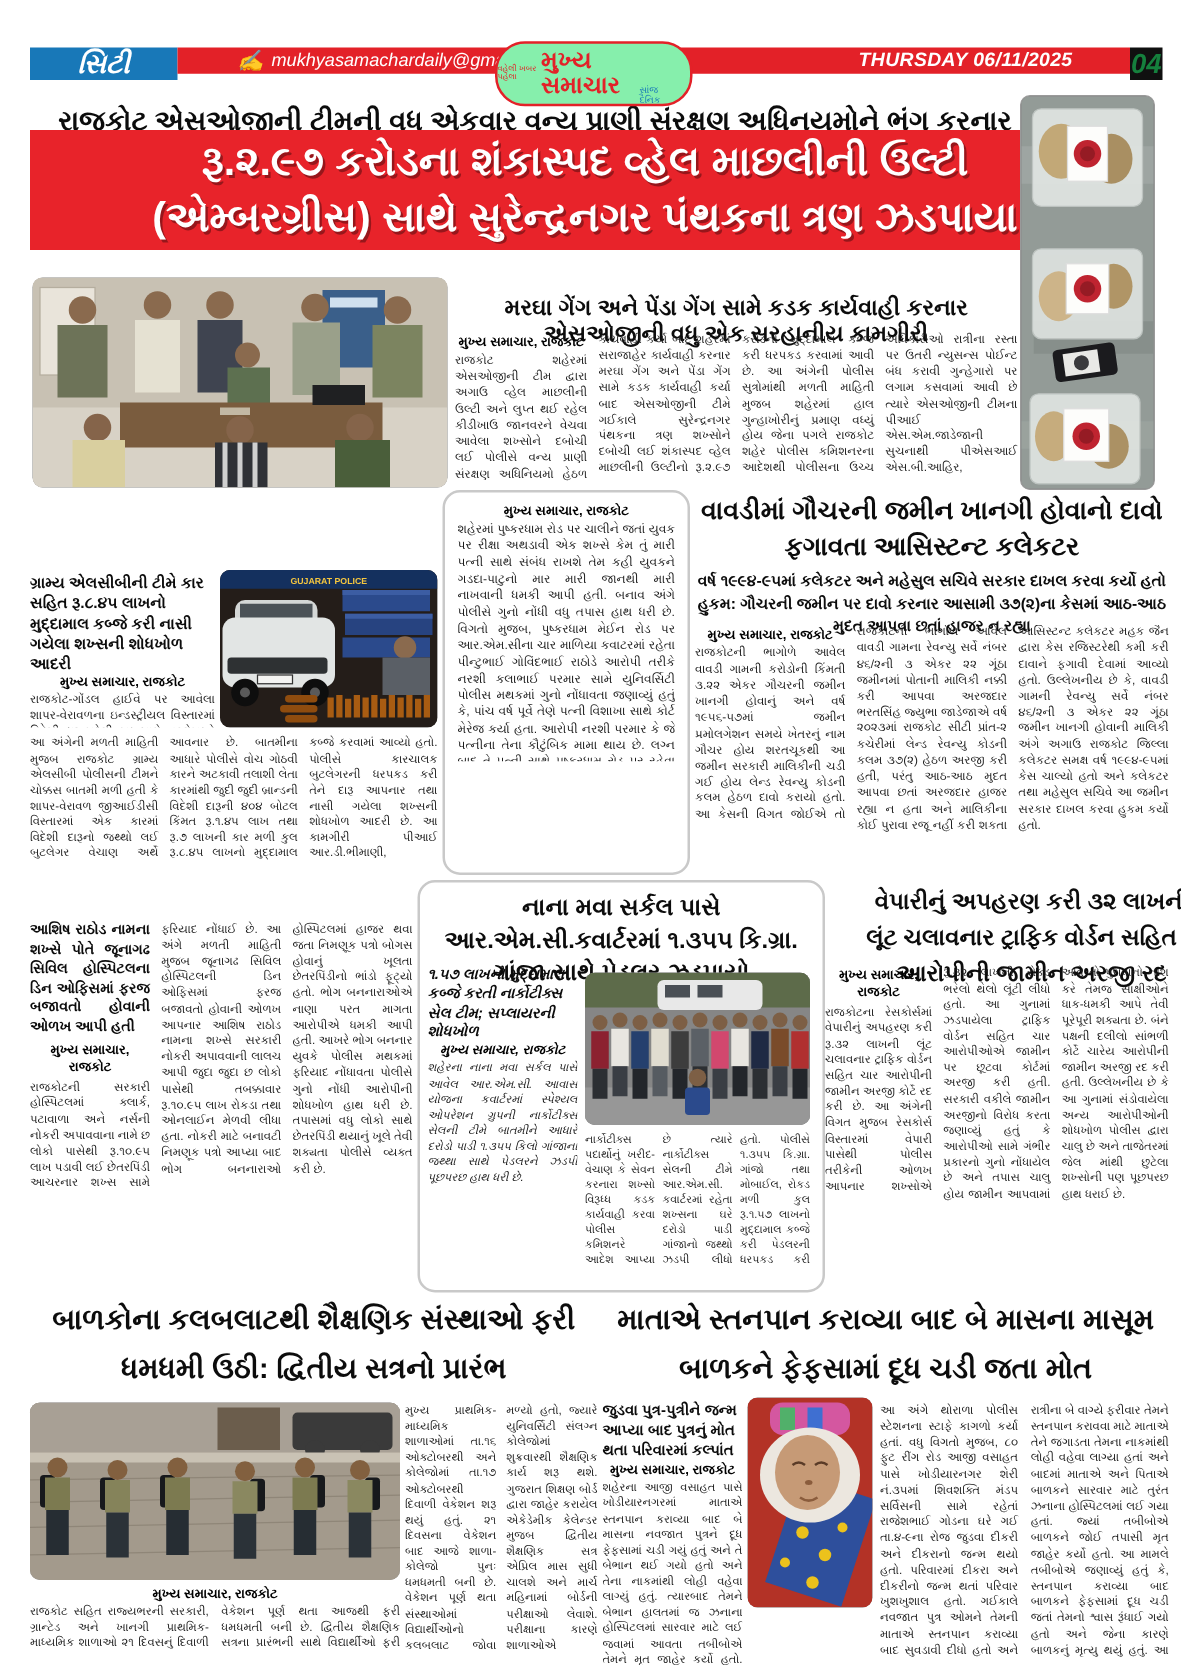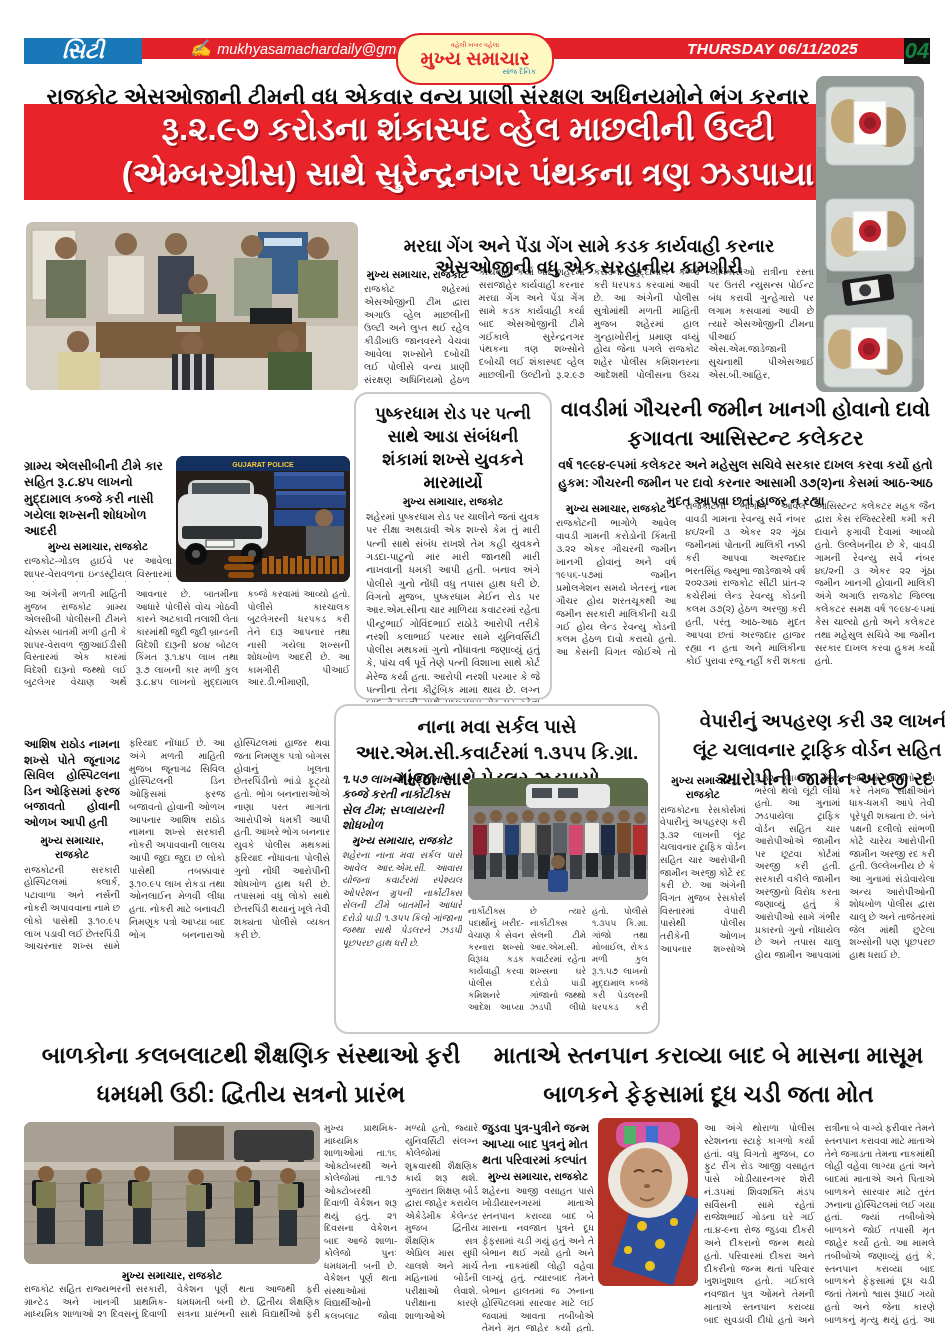--- a/index.html
+++ b/index.html
@@ -14,22 +14,22 @@
   .photo svg{display:block;}
   
   .hdr{display:flex;align-items:flex-start;font-style:italic;}
   .hdr-section{background:#1878b8;color:#fff;font-weight:bold;font-size:22px;
                display:flex;align-items:center;justify-content:center;width:118px;}
   .hdr-red{background:#e32128;color:#fff;flex:1;display:flex;align-items:center;position:relative;}
   .hdr-email{font-size:14.5px;margin-left:48px;display:flex;align-items:center;gap:6px;}
   .hdr-date{position:absolute;right:46px;font-weight:bold;font-size:15.5px;letter-spacing:.3px;}
   .hdr-page{background:#101010;color:#15803d;font-weight:bold;font-size:22px;width:26px;
             display:flex;align-items:center;justify-content:center;}
-  .logo-box{position:absolute;left:396px;top:33px;width:154px;height:48px;background:#fef9c3;
-            border:2px solid #e32128;border-radius:24px;display:flex;flex-direction:column;
+  .logo-box{position:absolute;left:396px;top:33px;width:154px;height:48px;background:#86efac;
+            border:2px solid #e32128;border-radius:24px;display:flex;flex-direction:row;
             align-items:center;justify-content:center;z-index:5;}
   .logo-top{font-size:6.5px;color:#e32128;line-height:1;}
   .logo-main{font-size:19px;font-weight:bold;color:#e32128;line-height:1.05;}
   .logo-bottom{font-size:7.5px;color:#1878b8;line-height:1;align-self:flex-end;margin-right:16px;}
   .lead-box{background:#e8232a;color:#fff;text-align:center;}
   .lead-box div{font-weight:bold;font-size:33px;line-height:45px;text-shadow:2px 2px 0 rgba(0,0,0,.35);}
   .round-box{border:2px solid #c9c9c9;border-radius:14px;background:#fff;}
   .cols{column-gap:9px;}
 </style>
 </head>
@@ -199,21 +199,20 @@
       <g fill="#8f4c0e">
           <rect x="52" y="100" width="26" height="6" rx="3"></rect>
           <rect x="48" y="108" width="30" height="6" rx="3"></rect>
           <rect x="52" y="116" width="26" height="6" rx="3"></rect>
         </g>
     </svg>
   </div>
   <div class="abs body-t cols" style="left:24px;top:588px;width:326px;height:110px;column-count:3;font-size:9.3px;">આ અંગેની મળતી માહિતી મુજબ રાજકોટ ગ્રામ્ય એલસીબી પોલીસની ટીમને ચોક્કસ બાતમી મળી હતી કે શાપર-વેરાવળ જીઆઈડીસી વિસ્તારમાં એક કારમાં વિદેશી દારૂનો જથ્થો લઈ બુટલેગર વેચાણ અર્થે આવનાર છે. બાતમીના આધારે પોલીસે વોચ ગોઠવી કારને અટકાવી તલાશી લેતા કારમાંથી જુદી જુદી બ્રાન્ડની વિદેશી દારૂની ૪૦૪ બોટલ કિંમત રૂ.૧.૪૫ લાખ તથા રૂ.૭ લાખની કાર મળી કુલ રૂ.૮.૪૫ લાખનો મુદ્દામાલ કબ્જે કરવામાં આવ્યો હતો. પોલીસે કારચાલક બુટલેગરની ધરપકડ કરી તેને દારૂ આપનાર તથા નાસી ગયેલા શખ્સની શોધખોળ આદરી છે. આ કામગીરી પીઆઈ આર.ડી.ભીમાણી, પીએસઆઈ રવિભાઈ, હેડ કોન્સ. રોહિતભાઈ, પ્રકાશભાઈ સહિતના સ્ટાફે કરી હતી. ઝડપાયેલા શખ્સ સામે પ્રોહિબિશન એક્ટ હેઠળ ગુનો નોંધી વધુ તપાસ હાથ ધરવામાં આવી છે.</div>
 
   <div class="abs round-box" style="left:354px;top:392px;width:198px;height:308px;padding:8px 10px;box-sizing:border-box;">
-    <div class="hl" style="font-size:17px;line-height:23px;">પુષ્કરધામ રોડ પર પત્ની સાથે આડા સંબંધની શંકામાં શખ્સે યુવકને મારમાર્યો</div>
     <div class="byline">મુખ્ય સમાચાર, રાજકોટ</div>
     <div class="body-t" style="font-size:9.8px;height:192px;">શહેરમાં પુષ્કરધામ રોડ પર ચાલીને જતાં યુવક પર રીક્ષા અથડાવી એક શખ્સે કેમ તું મારી પત્ની સાથે સંબંધ રાખશે તેમ કહી યુવકને ગડદા-પાટુનો માર મારી જાનથી મારી નાખવાની ધમકી આપી હતી. બનાવ અંગે પોલીસે ગુનો નોંધી વધુ તપાસ હાથ ધરી છે. વિગતો મુજબ, પુષ્કરધામ મેઈન રોડ પર આર.એમ.સીના ચાર માળિયા કવાટરમાં રહેતા પીન્ટુભાઈ ગોવિંદભાઈ રાઠોડે આરોપી તરીકે નરશી કલાભાઈ પરમાર સામે યુનિવર્સિટી પોલીસ મથકમાં ગુનો નોંધાવતા જણાવ્યું હતું કે, પાંચ વર્ષ પૂર્વે તેણે પત્ની વિશાખા સાથે કોર્ટ મેરેજ કર્યા હતા. આરોપી નરશી પરમાર કે જે પત્નીના તેના કૌટુંબિક મામા થાય છે. લગ્ન બાદ તે પત્ની સાથે પુષ્કરધામ રોડ પર રહેવા આવ્યો હતો. ગઈકાલે સાંજના સમયે તે ચાલીને જતો હતો ત્યારે આરોપીએ રીક્ષા અથડાવી ઝઘડો કરી ગડદા-પાટુનો માર માર્યો હતો અને જાનથી મારી નાખવાની ધમકી આપી હતી.</div>
   </div>
 
   <div class="abs hl" style="left:556px;top:394px;width:379px;font-size:20.5px;line-height:29px;">વાવડીમાં ગૌચરની જમીન ખાનગી હોવાનો દાવો ફગાવતા આસિસ્ટન્ટ કલેકટર</div>
   <div class="abs subh" style="left:556px;top:456px;width:379px;font-size:12.5px;line-height:1.45;text-align:center;">વર્ષ ૧૯૯૪-૯૫માં કલેકટર અને મહેસુલ સચિવે સરકાર દાખલ કરવા કર્યો હતો હુકમ: ગૌચરની જમીન પર દાવો કરનાર આસામી ૩૭(૨)ના કેસમાં આઠ-આઠ મુદત આપવા છતાં હાજર ન રહ્યા</div>
   <div class="abs body-t cols" style="left:556px;top:500px;width:379px;height:200px;column-count:3;font-size:9.5px;">
     <div class="byline">મુખ્ય સમાચાર, રાજકોટ</div>
     <span>રાજકોટની ભાગોળે આવેલ વાવડી ગામની કરોડોની કિંમતી ૩.૨૨ એકર ગૌચરની જમીન ખાનગી હોવાનું અને વર્ષ ૧૯૫૬-૫૭માં જમીન પ્રમોલગેશન સમયે ખેતરનું નામ ગૌચર હોય શરતચૂકથી આ જમીન સરકારી માલિકીની ચડી ગઈ હોય લેન્ડ રેવન્યુ કોડની કલમ હેઠળ દાવો કરાયો હતો. આ કેસની વિગત જોઈએ તો રાજકોટની ભાગોળે આવેલ વાવડી ગામના રેવન્યુ સર્વે નંબર ૪૬/૨ની ૩ એકર ૨૨ ગૂંઠા જમીનમાં પોતાની માલિકી નક્કી કરી આપવા અરજદાર ભરતસિંહ જ્યુભા જાડેજાએ વર્ષ ૨૦૨૩માં રાજકોટ સીટી પ્રાંત-૨ કચેરીમાં લેન્ડ રેવન્યુ કોડની કલમ ૩૭(૨) હેઠળ અરજી કરી હતી, પરંતુ આઠ-આઠ મુદત આપવા છતાં અરજદાર હાજર રહ્યા ન હતા અને માલિકીના કોઈ પુરાવા રજૂ નહીં કરી શકતા આસિસ્ટન્ટ કલેકટર મહક જૈન દ્વારા કેસ રજિસ્ટરેથી કમી કરી દાવાને ફગાવી દેવામાં આવ્યો હતો. ઉલ્લેખનીય છે કે, વાવડી ગામની રેવન્યુ સર્વે નંબર ૪૬/૨ની ૩ એકર ૨૨ ગૂંઠા જમીન ખાનગી હોવાની માલિકી અંગે અગાઉ રાજકોટ જિલ્લા કલેકટર સમક્ષ વર્ષ ૧૯૯૪-૯૫માં કેસ ચાલ્યો હતો અને કલેકટર તથા મહેસુલ સચિવે આ જમીન સરકાર દાખલ કરવા હુકમ કર્યો હતો.</span>
   </div>

